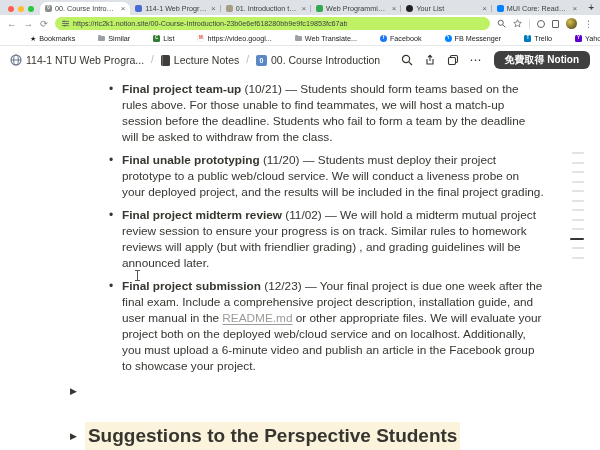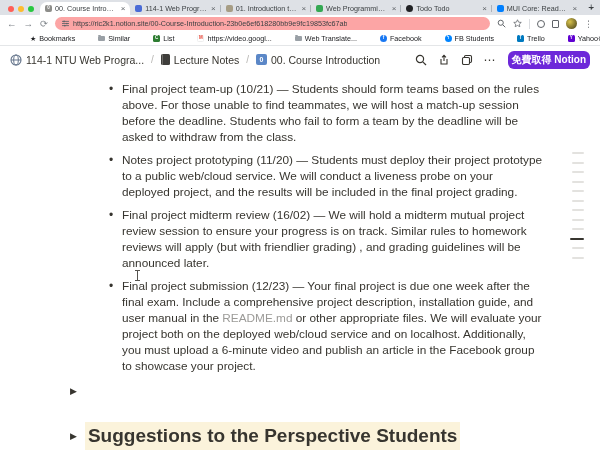--- a/index.html
+++ b/index.html
@@ -20,21 +20,21 @@
        display:flex;align-items:center;justify-content:center;line-height:1;}
   .fv0{background:#8d8d8a}.fv1{background:#4a6bd6}.fv2{background:#a79d85}.fv3{background:#34a853}
   .fv4{background:#202124;border-radius:50%}.fv5{background:#007fff}
   .tab-close{font-size:8px;color:#5f6368;flex:0 0 auto;line-height:1;}
   .newtab{font-size:10px;color:#3c4043;padding:0 6px 2px 6px;line-height:1;}
   .strip-chevron{position:absolute;right:5px;top:2px;font-size:8px;color:#3c4043;}
 
   
   .urlrow{height:17px;background:#fff;display:flex;align-items:center;padding:0 7px;gap:7px;}
   .navic{font-size:9.5px;color:#80868b;line-height:1;}
-  .urlpill{flex:1;height:13px;background:#fca5a5;border-radius:7px;display:flex;align-items:center;
+  .urlpill{flex:1;height:13px;background:#bef264;border-radius:7px;display:flex;align-items:center;
            gap:4px;padding:0 7px;min-width:0;}
   .url-text{font-size:7.2px;color:#3c4043;white-space:nowrap;overflow:hidden;}
   .urlicons{display:flex;align-items:center;gap:7px;}
   .sep-v{width:1px;height:10px;background:#dadce0;}
   .avatar{width:11px;height:11px;border-radius:50%;background:radial-gradient(circle at 35% 35%,#d8c24a,#6b6127 70%);}
   .kebab{font-size:9px;color:#5f6368;letter-spacing:0;}
   .ext-ring{width:8px;height:8px;border-radius:50%;border:1.6px solid #5f6368;box-sizing:border-box;}
   .ext-doc{width:7px;height:8px;border:1px solid #5f6368;border-radius:1px;box-sizing:border-box;}
 
   
@@ -46,39 +46,39 @@
   .bm-sq{width:7px;height:7px;border-radius:1.5px;color:#fff;font-size:4.5px;font-weight:bold;
          display:flex;align-items:center;justify-content:center;flex:0 0 auto;line-height:1;}
   .bm-ci{border-radius:50%;}
   .c-green{background:#2e7d32}.c-gmailM{background:#fff;color:#ea4335;border:1px solid #eee;box-sizing:border-box;}
   .c-fb{background:#1877f2}.c-msgr{background:#0084ff}.c-trello{background:#0079bf}
   .c-yahoo{background:#5f01d1}.c-gt{background:#4285f4}
   .bm-star{font-size:7px;color:#202124;line-height:1;}
 
   
   .nheader{height:27px;display:flex;align-items:center;padding:0 10px;gap:5px;background:#fff;}
-  .crumb{display:flex;align-items:center;gap:4px;font-size:10.5px;font-weight:500;color:#37352f;white-space:nowrap;}
+  .crumb{display:flex;align-items:flex-end;gap:4px;font-size:10.5px;font-weight:500;color:#37352f;white-space:nowrap;}
   .crumb-sep{color:#b9b7b4;font-size:10px;padding:0 2px;}
   .zero-badge{width:11px;height:11px;border-radius:2px;background:#5b87c7;color:#fff;font-size:7px;font-weight:bold;
               display:flex;align-items:center;justify-content:center;line-height:1;}
   .bookic{width:9px;height:11px;background:#3f3e3b;border-radius:1.5px;position:relative;}
   .bookic::before{content:"";position:absolute;left:1.5px;top:0;bottom:0;width:1px;background:#6f6e6a;}
   .nh-right{margin-left:auto;display:flex;align-items:center;gap:11px;}
   .nicon{color:#37352f;display:flex;align-items:center;}
   .ndots{font-size:12px;color:#37352f;line-height:1;letter-spacing:1px;}
-  .notion-btn{background:#6d28d9;color:#fff;font-size:10px;font-weight:600;padding:4px 4px;border-radius:6px;
+  .notion-btn{background:#404040;color:#fff;font-size:10px;font-weight:600;padding:4px 11px;border-radius:6px;
               white-space:nowrap;line-height:1;}
 
   
   .content{position:relative;padding:8px 0 0 70px;color:#37352f;}
   .bullets{margin:0 0 0 38px;padding:0;list-style:none;width:436px;font-size:11.8px;line-height:16px;}
   .bullets li{position:relative;padding-left:14px;margin-bottom:7px;}
   .bullets li::before{content:"•";position:absolute;left:1px;top:0;font-size:12px;color:#37352f;}
-  .bullets b{font-weight:400;}
-  .doclink{color:#9b9a97;text-underline-offset:2px;}
+  .bullets b{font-weight:700;}
+  .doclink{color:#9b9a97;text-decoration:underline;text-underline-offset:2px;}
   .toggle-h{display:flex;align-items:center;gap:8px;}
   .toggle-h .tri{font-size:9px;color:#37352f;flex:0 0 auto;}
   .toggle-h .htxt{font-size:19px;font-weight:700;background:#fbf3db;padding:1px 3px;line-height:1.35;}
   .h-grading{margin-top:12px;}
   .h-suggest{margin-top:26px;}
 
   
   .rail{position:absolute;right:16px;top:152px;display:flex;flex-direction:column;gap:7.5px;align-items:flex-end;}
   .rail span{width:12px;height:2px;background:#e3e2df;border-radius:1px;display:block;}
   .rail span.active{width:14px;background:#37352f;}
@@ -115,21 +115,21 @@
       <span class="tab-label">01. Introduction to Web Pro...</span>
       <span class="tab-close">×</span>
     </div>
     <div class="tab">
       <span class="fav fv3"></span>
       <span class="tab-label">Web Programming 1121 (舊)</span>
       <span class="tab-close">×</span>
     </div>
     <div class="tab">
       <span class="fav fv4"></span>
-      <span class="tab-label">Todo Todo</span>
+      <span class="tab-label">Your List</span>
       <span class="tab-close">×</span>
     </div>
     <div class="tab">
       <span class="fav fv5"></span>
       <span class="tab-label">MUI Core: Ready-to-use fo...</span>
       <span class="tab-close">×</span>
     </div>
 
     <span class="newtab">+</span>
     <span class="strip-chevron">⌄</span>
@@ -201,21 +201,21 @@
     <span class="bm">
         <span class="bm-fold"></span>
         <span>Web Translate...</span>
       </span>
     <span class="bm">
         <span class="bm-sq bm-ci c-fb">f</span>
         <span>Facebook</span>
       </span>
     <span class="bm">
         <span class="bm-sq bm-ci c-msgr">ϟ</span>
-        <span>FB Students</span>
+        <span>FB Messenger</span>
       </span>
     <span class="bm">
         <span class="bm-sq c-trello">T</span>
         <span>Trello</span>
       </span>
     <span class="bm">
         <span class="bm-sq c-yahoo">Y</span>
         <span>Yahoo奇摩字典</span>
       </span>
     <span class="bm">
@@ -268,22 +268,22 @@
           </svg>
       </span>
       <span class="ndots">⋯</span>
       <span class="notion-btn">免費取得 Notion</span>
     </div>
   </div>
 
   <div class="content">
     <ul class="bullets">
       <li><b>Final project team-up</b><span> (10/21) — Students should form teams based on the rules above. For those unable to find teammates, we will host a match-up session before the deadline. Students who fail to form a team by the deadline will be asked to withdraw from the class.</span><span class="doclink"></span><span></span></li>
-      <li><b>Notes project prototyping</b><span> (11/20) — Students must deploy their project prototype to a public web/cloud service. We will conduct a liveness probe on your deployed project, and the results will be included in the final project grading.</span><span class="doclink"></span><span></span></li>
-      <li><b>Final project midterm review</b><span> (16/02) — We will hold a midterm mutual project review session to ensure your progress is on track. Similar rules to homework reviews will apply (but with friendlier grading) , and grading guidelines will be announced later.</span><span class="doclink"></span><span></span></li>
+      <li><b>Final unable prototyping</b><span> (11/20) — Students must deploy their project prototype to a public web/cloud service. We will conduct a liveness probe on your deployed project, and the results will be included in the final project grading.</span><span class="doclink"></span><span></span></li>
+      <li><b>Final project midterm review</b><span> (11/02) — We will hold a midterm mutual project review session to ensure your progress is on track. Similar rules to homework reviews will apply (but with friendlier grading) , and grading guidelines will be announced later.</span><span class="doclink"></span><span></span></li>
       <li><b>Final project submission</b><span> (12/23) — Your final project is due one week after the final exam. Include a comprehensive project description, installation guide, and user manual in the </span><span class="doclink">README.md</span><span> or other appropriate files. We will evaluate your project both on the deployed web/cloud service and on localhost. Additionally, you must upload a 6-minute video and publish an article in the Facebook group to showcase your project.</span></li>
     </ul>
 
     <div class="toggle-h h-grading">
       <span class="tri">▶</span>
     </div>
 
     <div class="toggle-h h-suggest">
       <span class="tri">▶</span>
       <span class="htxt">Suggestions to the Perspective Students</span>

